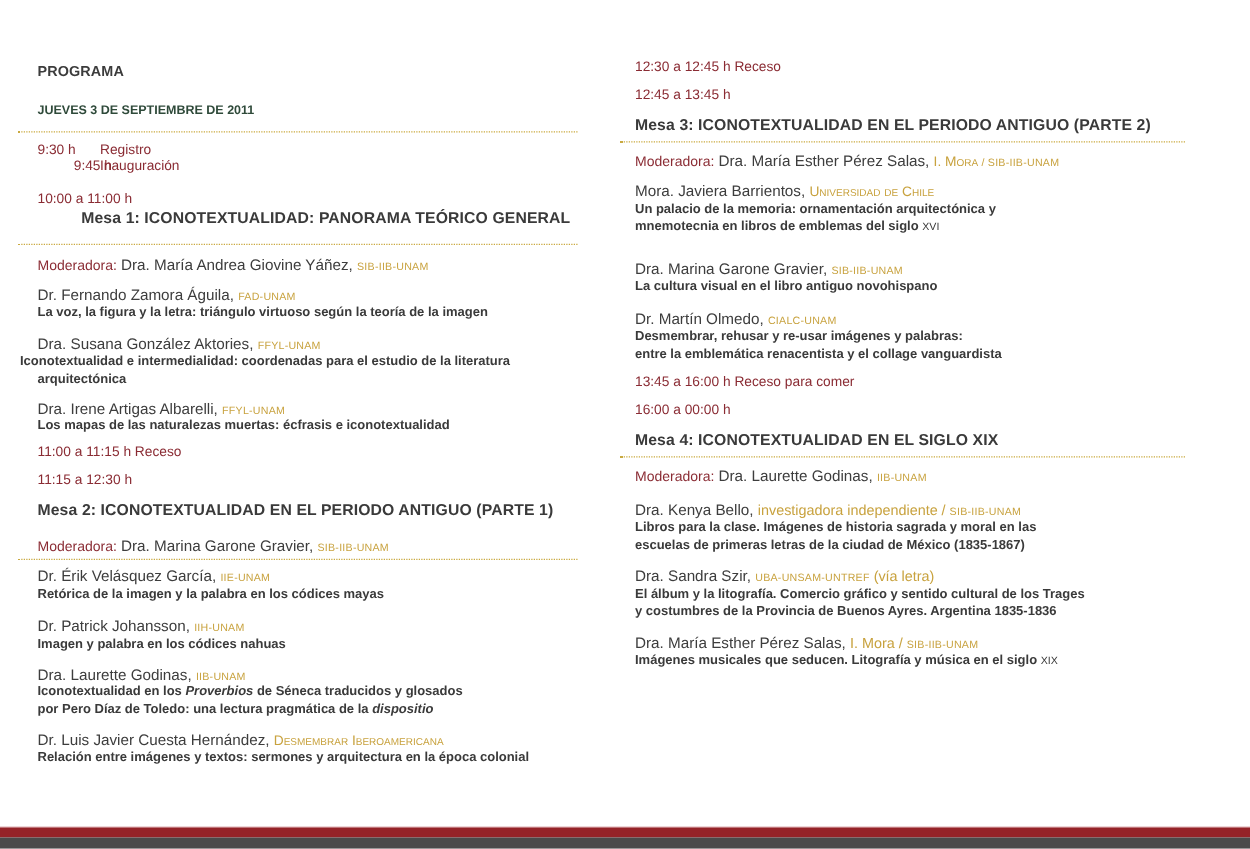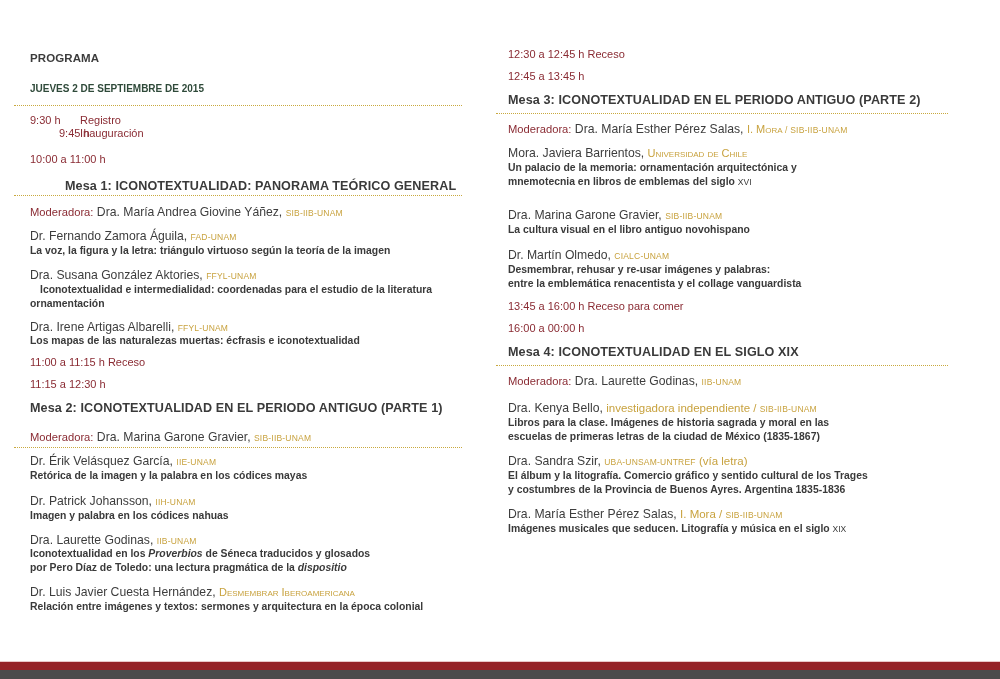--- a/index.html
+++ b/index.html
@@ -28,50 +28,50 @@
   .dots { position: absolute; height: 0; border-top: 1px dotted #c9a93f; }
   .bar-red { position: absolute; left: 0; top: 662px; width: 1000px; height: 8px; background: #952328; }
   .bar-pink { position: absolute; left: 0; top: 661px; width: 1000px; height: 2px; background: #e9c8ca; }
   .bar-gray { position: absolute; left: 0; top: 670px; width: 1000px; height: 9px; background: #4b4b4b; }
 </style>
 </head>
 <body>
 
 <div class="col col-left">
   <div class="abs heading" style="left:30px;top:52px;">PROGRAMA</div>
-  <div class="abs dayhead" style="left:30px;top:83px;">JUEVES 2 DE SEPTIEMBRE DE 2015</div>
+  <div class="abs dayhead" style="left:30px;top:83px;">JUEVES 3 DE SEPTIEMBRE DE 2011</div>
   <div class="dots" style="left:14px;top:105px;width:448px;"></div>
 
   <div class="abs time" style="left:30px;top:114px;">9:30 h</div>
   <div class="abs time" style="left:80px;top:114px;">Registro</div>
   <div class="abs time" style="left:30px;top:127px;margin-left:29px;">9:45 h</div>
   <div class="abs time" style="left:80px;top:127px;">Inauguración</div>
 
   <div class="abs time" style="left:30px;top:153px;">10:00 a 11:00 h</div>
-  <div class="abs mesa" style="left:30px;top:179px;padding-left:35px;">Mesa 1: ICONOTEXTUALIDAD: PANORAMA TEÓRICO GENERAL</div>
+  <div class="abs mesa" style="left:30px;top:167px;padding-left:35px;">Mesa 1: ICONOTEXTUALIDAD: PANORAMA TEÓRICO GENERAL</div>
   <div class="dots" style="left:14px;top:195px;width:448px;"></div>
 
   <div class="abs person" style="left:30px;top:205px;">
     <span class="label-mod">Moderadora:</span>
     <span>Dra. María Andrea Giovine Yáñez,</span>
     <span class="inst">sib-iib-unam</span>
   </div>
 
   <div class="abs person" style="left:30px;top:229px;">
     <span>Dr. Fernando Zamora Águila,</span>
     <span class="inst">fad-unam</span>
   </div>
   <div class="abs talk" style="left:30px;top:244px;">La voz, la figura y la letra: triángulo virtuoso según la teoría de la imagen</div>
 
   <div class="abs person" style="left:30px;top:268px;">
     <span>Dra. Susana González Aktories,</span>
     <span class="inst">FFyL-unam</span>
   </div>
-  <div class="abs talk" style="left:40px;top:283px;">Iconotextualidad e intermedialidad: coordenadas para el estudio de la literatura</div>
-  <div class="abs talk" style="left:30px;top:297px;">ornamentación</div>
+  <div class="abs talk" style="left:16px;top:283px;">Iconotextualidad e intermedialidad: coordenadas para el estudio de la literatura</div>
+  <div class="abs talk" style="left:30px;top:297px;">arquitectónica</div>
 
   <div class="abs person" style="left:30px;top:320px;">
     <span>Dra. Irene Artigas Albarelli,</span>
     <span class="inst">FFyL-unam</span>
   </div>
   <div class="abs talk" style="left:30px;top:334px;">Los mapas de las naturalezas muertas: écfrasis e iconotextualidad</div>
 
   <div class="abs time" style="left:30px;top:356px;">11:00 a 11:15 h Receso</div>
   <div class="abs time" style="left:30px;top:378px;">11:15 a 12:30 h</div>
   <div class="abs mesa" style="left:30px;top:401px;">Mesa 2: ICONOTEXTUALIDAD EN EL PERIODO ANTIGUO (PARTE 1)</div>

